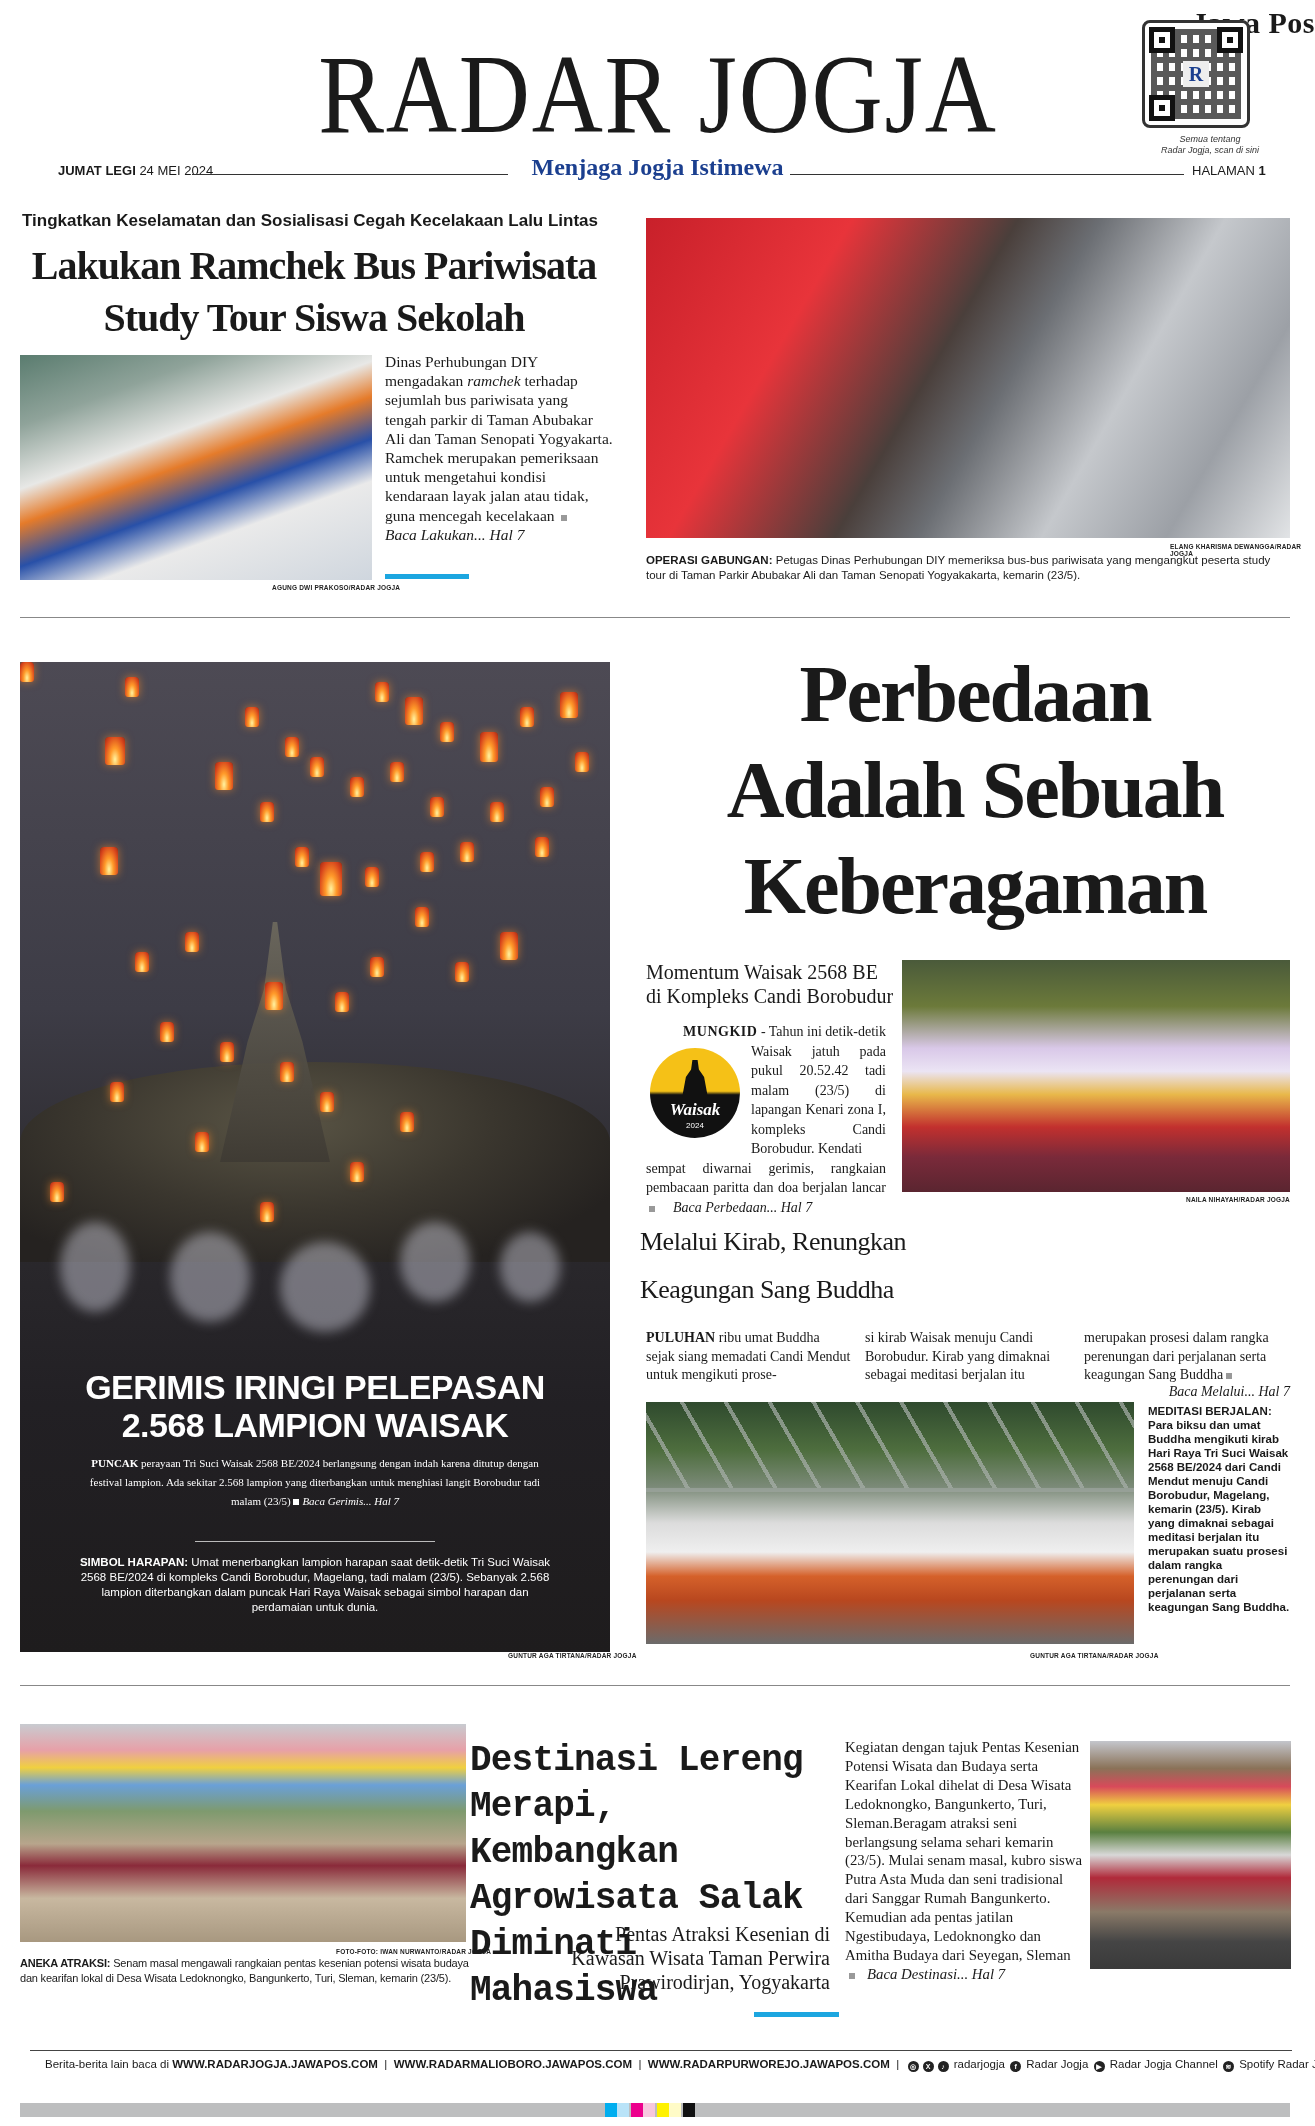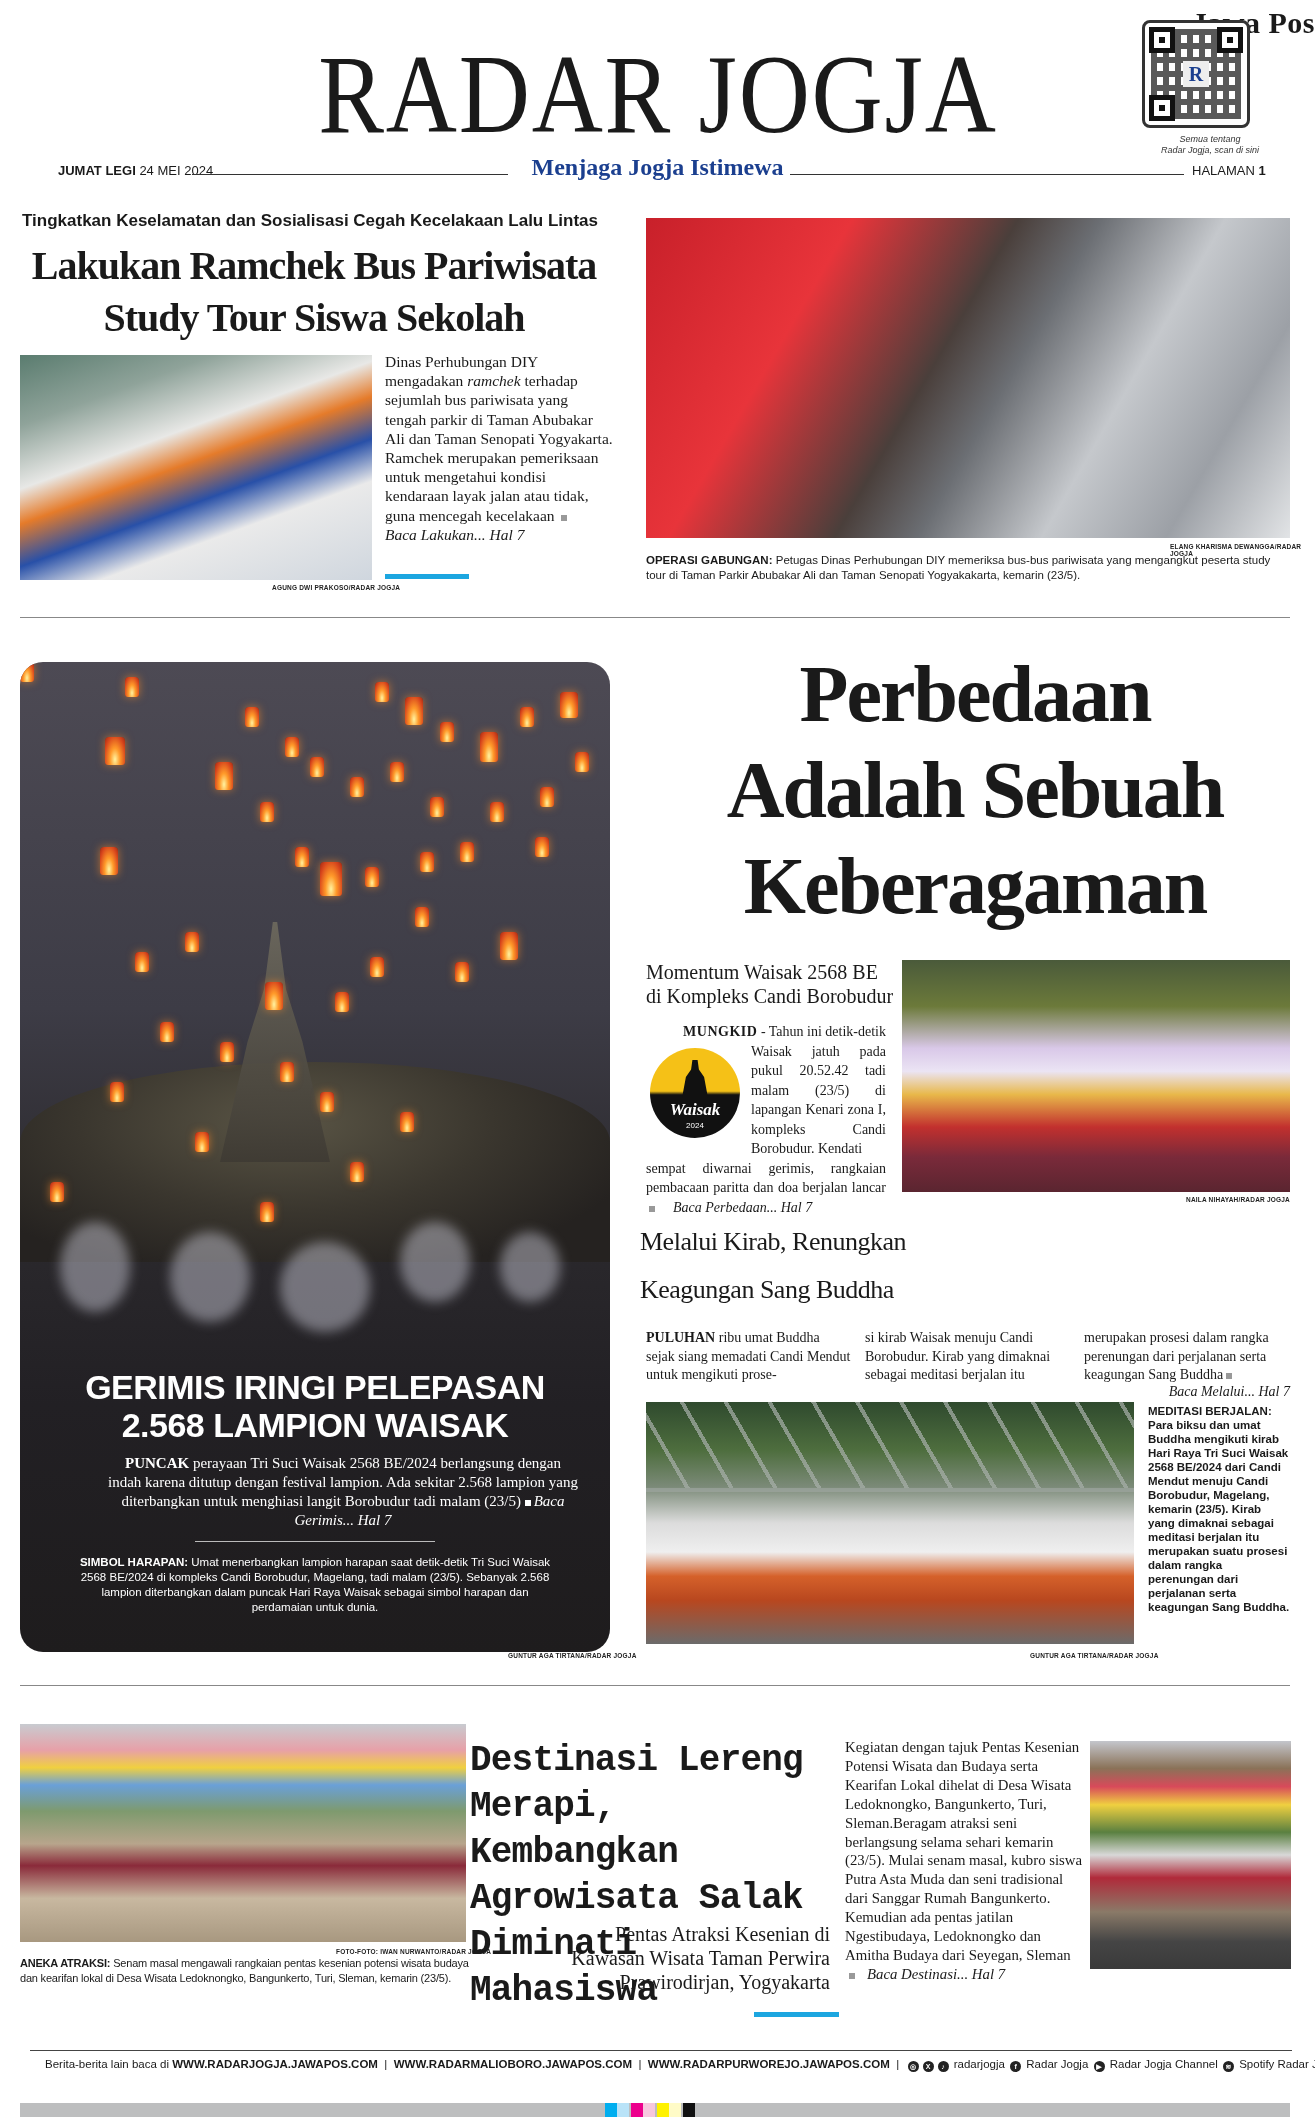--- a/index.html
+++ b/index.html
@@ -38,30 +38,30 @@
   .body1 { left: 385px; top: 352px; width: 228px; font-size: 15.5px; line-height: 19.2px; }
   .bar-cyan { background: #1ca6e0; height: 5px; }
   .photo2 { left: 646px; top: 218px; width: 644px; height: 320px;
       background: linear-gradient(120deg, #c8202a 0%, #e8343a 25%, #4a3f3b 45%, #6b6e73 55%, #c5c8cc 70%, #9ca0a6 85%, #e2e4e6 100%); }
   .cap2 { left: 646px; top: 553px; width: 644px; font-size: 11.5px; line-height: 15px; }
   .cap2 b { font-weight: bold; }
   .hr { background: #888; height: 1px; }
 
   
   .lantern { left: 20px; top: 662px; width: 590px; height: 990px;
-      background: linear-gradient(180deg, #4d4a54 0%, #3d3c46 35%, #2c2a2e 55%, #222024 75%, #1e1c1d 100%); border-radius: 23px; }
+      background: linear-gradient(180deg, #4d4a54 0%, #3d3c46 35%, #2c2a2e 55%, #222024 75%, #1e1c1d 100%); }
   .lamp { position: absolute; width: 14px; height: 20px; border-radius: 4px 4px 3px 3px;
       background: radial-gradient(ellipse at 50% 80%, #fff3a0 0%, #ff9a2a 35%, #d8461c 75%, #a02a12 100%); box-shadow: 0 0 8px rgba(255,140,40,0.6); }
   .temple { position: absolute; left: 200px; top: 260px; width: 110px; height: 240px;
       background: linear-gradient(180deg, #6e6a5e, #3e3a33); clip-path: polygon(48% 0, 52% 0, 60% 28%, 75% 50%, 100% 100%, 0 100%, 25% 50%, 40% 28%); opacity: 0.9; }
   .hill { position: absolute; left: 0; top: 400px; width: 590px; height: 200px;
       background: radial-gradient(ellipse at 45% 30%, #5a5545 0%, #3a362e 45%, #252220 80%); border-radius: 50% 50% 0 0 / 40% 40% 0 0; }
   .bokeh { position: absolute; border-radius: 50%; background: rgba(210,210,225,0.45); filter: blur(6px); }
   .lantern-head { position: absolute; left: 0; top: 706px; width: 590px; text-align: center; color: #fff; font-family: "Liberation Sans", sans-serif; font-weight: bold; font-size: 34px; line-height: 38px; letter-spacing: -0.5px; }
-  .lantern-body { position: absolute; left: 60px; top: 792px; width: 470px; text-align: center; color: #fff; font-size: 15px; line-height: 19px; margin-left: 28px; }
+  .lantern-body { position: absolute; left: 60px; top: 792px; width: 470px; text-align: center; color: #fff; font-size: 11px; line-height: 19px; }
   .lantern-body b { font-weight: bold; }
   .lantern-rule { position: absolute; left: 175px; top: 879px; width: 240px; height: 1px; background: #bbb; }
   .lantern-cap { position: absolute; left: 50px; top: 893px; width: 490px; text-align: center; color: #fff; font-family: "Liberation Sans", sans-serif; font-size: 11.5px; line-height: 15px; }
   .lantern-cap b { font-weight: bold; }
 
   
   .main-head { left: 640px; top: 646px; width: 670px; text-align: center; font-size: 80px; line-height: 96px; font-weight: bold; letter-spacing: -2px; }
   .deck { left: 646px; top: 960px; width: 250px; font-size: 20px; line-height: 24px; }
   .waisak-logo { left: 650px; top: 1048px; width: 90px; height: 90px; border-radius: 50%; background: linear-gradient(180deg, #f5c117 0%, #f5c117 48%, #111 52%, #111 100%); overflow: hidden; }
   .waisak-stupa { position: absolute; left: 32px; top: 12px; width: 26px; height: 38px; background: #111; clip-path: polygon(40% 0,60% 0,65% 25%,85% 45%,100% 100%,0 100%,15% 45%,35% 25%); }

